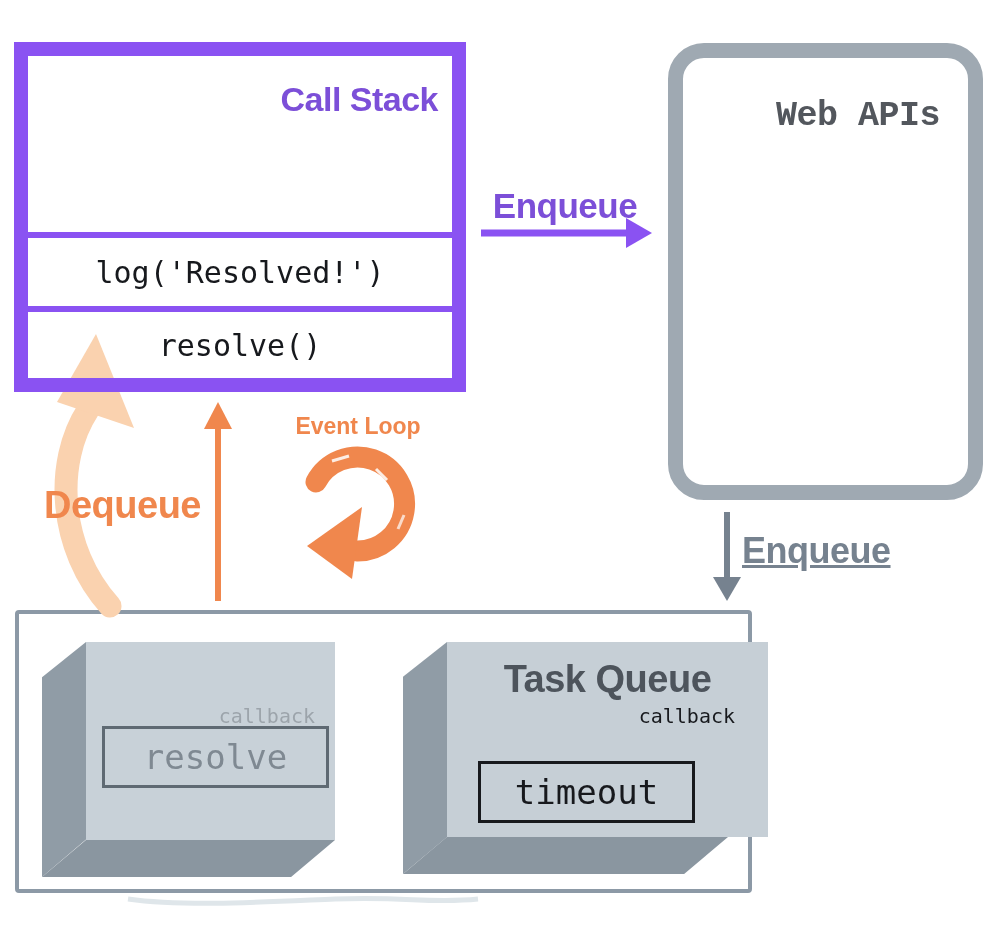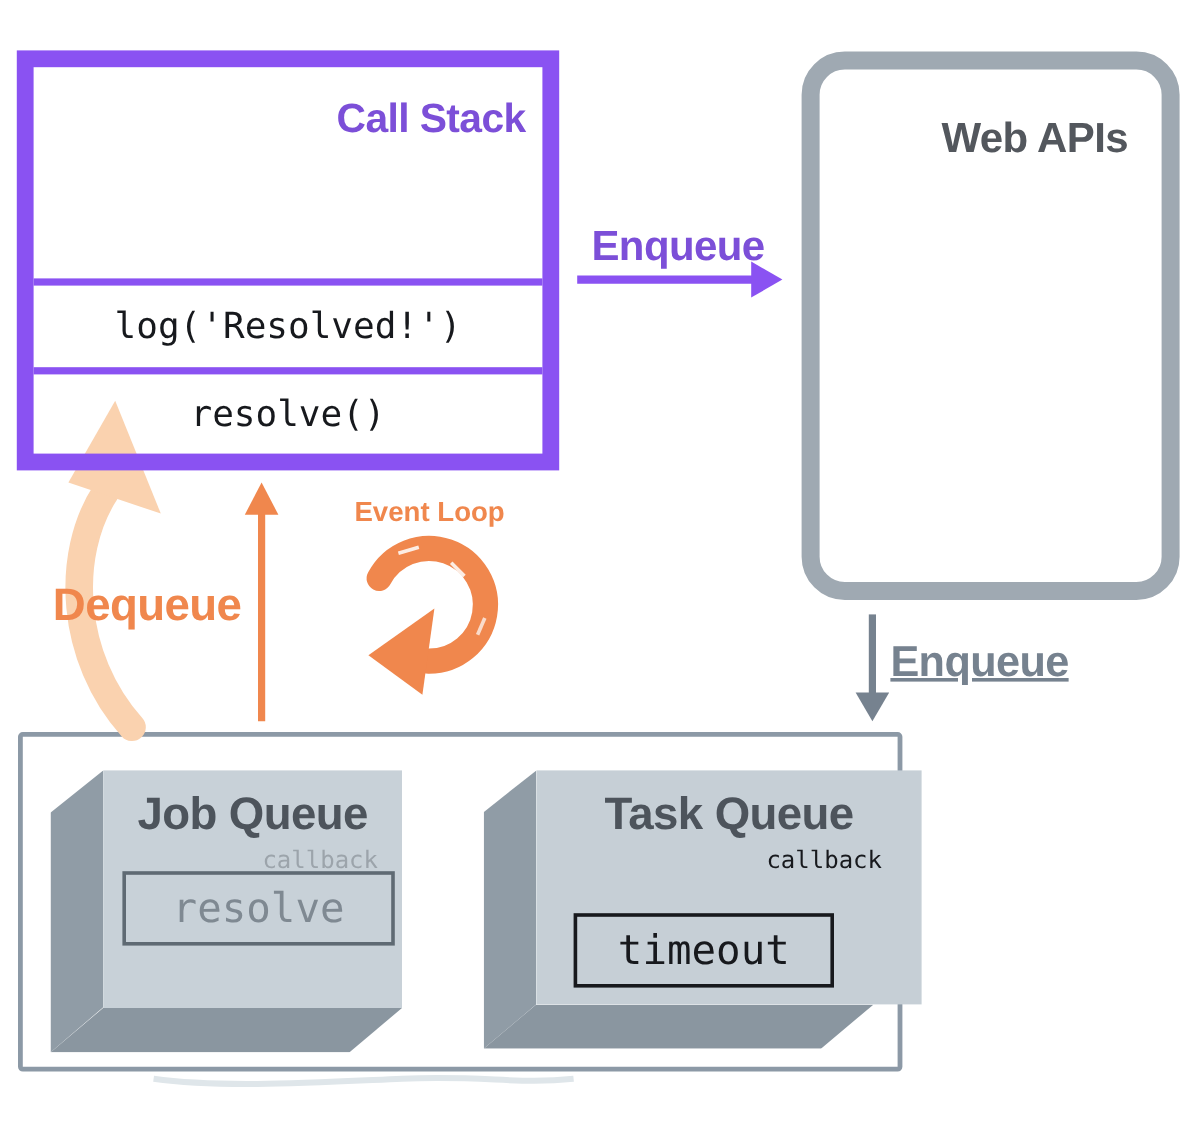--- a/index.html
+++ b/index.html
@@ -25,21 +25,21 @@
   .callstack-border{left:14px;top:42px;width:452px;height:350px;border:14px solid var(--purple);
     box-sizing:border-box;z-index:5;background:transparent;pointer-events:none;}
   .callstack-title{position:absolute;top:38px;right:28px;font-size:34px;color:var(--purple-text);}
   .cs-divider{position:absolute;left:14px;right:14px;height:6px;background:var(--purple);}
   .cs-row{position:absolute;left:14px;right:14px;display:flex;align-items:center;justify-content:center;
     font-size:30px;color:var(--code-black);}
 
   
   .webapis{left:668px;top:43px;width:315px;height:457px;border:15px solid var(--gray-border);
     border-radius:36px;box-sizing:border-box;background:#fff;z-index:1;}
-  .webapis-title{position:absolute;top:38px;right:28px;font-size:35px;color:var(--gray-dark-text);}
+  .webapis-title{position:absolute;top:38px;right:28px;font-size:35px;color:var(--gray-dark-text);font-family:Liberation Mono, monospace;}
 
   
   .lbl{z-index:4;white-space:nowrap;}
   .lbl-schedule{left:480px;top:186px;width:170px;text-align:center;font-size:35px;color:var(--purple-text);}
   .lbl-enqueue{left:742px;top:530px;font-size:36px;color:var(--gray-label);text-decoration:underline;}
   .lbl-dequeue{left:44px;top:484px;font-size:38px;color:var(--orange);}
   .lbl-eventloop{left:285px;top:413px;width:146px;text-align:center;font-size:23px;color:var(--orange);letter-spacing:0;}
 
   
   .queue-container{left:15px;top:610px;width:737px;height:283px;border:4px solid var(--container-border);
@@ -87,21 +87,20 @@
   <div class="abs webapis">
     <div class="webapis-title heading">Web APIs</div>
   </div>
 
   <div class="abs queue-container"></div>
 
   <div class="abs face side-left" style="left:42px;top:642px;height:235px"></div>
   <div class="abs face side-bottom" style="left:42px;top:840px;width:293px;
        clip-path:polygon(15% 0, 100% 0, 85% 100%, 0 100%)"></div>
   <div class="abs face front" style="left:86px;top:642px;width:249px;height:198px">
-    <div class="q-title heading">Job Queue</div>
     <div class="q-tag mono job-tag">callback</div>
     <div class="q-item mono job-item">resolve</div>
   </div>
 
   <div class="abs face side-left" style="left:403px;top:642px;height:232px"></div>
   <div class="abs face side-bottom" style="left:403px;top:837px;width:325px;
        clip-path:polygon(13.5% 0, 100% 0, 86.5% 100%, 0 100%)"></div>
   <div class="abs face front2" style="left:447px;top:642px;width:321px;height:195px">
     <div class="q-title heading">Task Queue</div>
     <div class="q-tag mono task-tag">callback</div>

